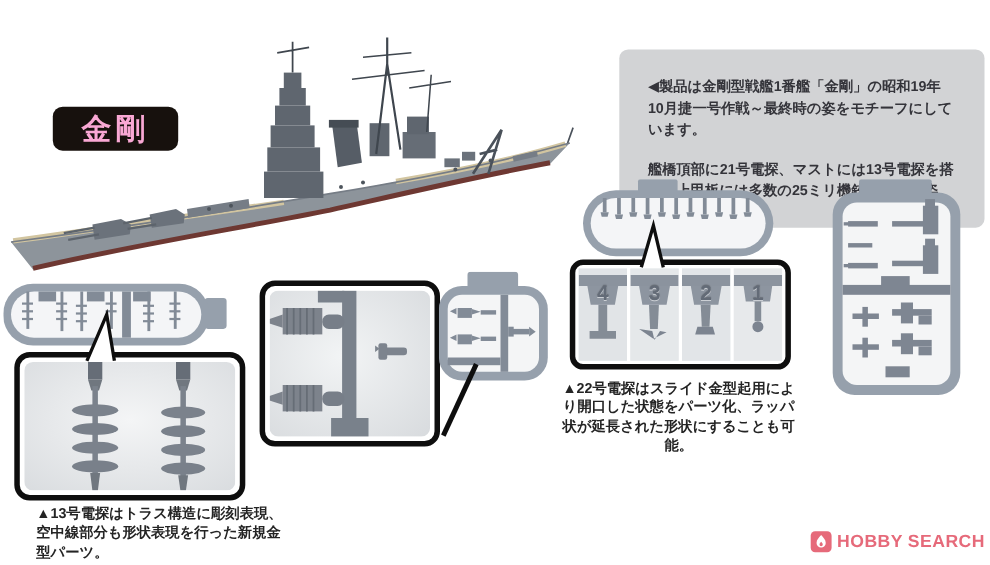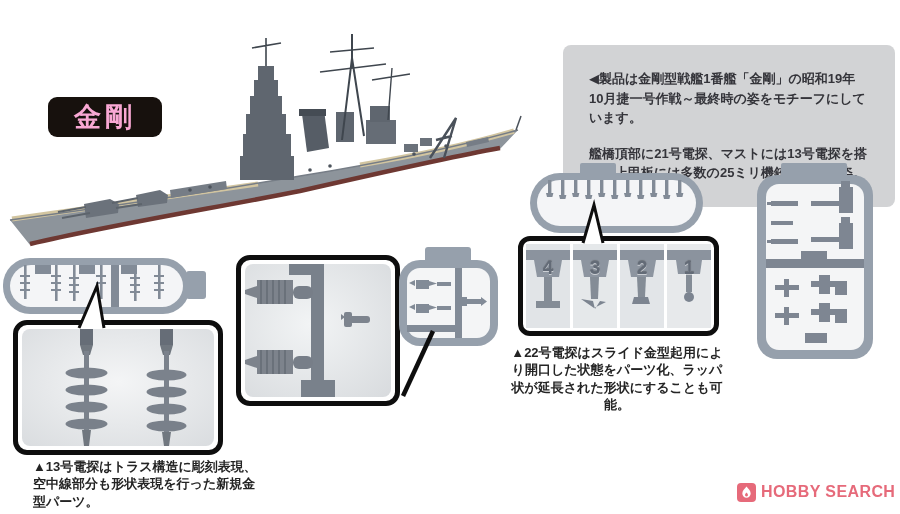--- a/index.html
+++ b/index.html
@@ -26,21 +26,21 @@
   .boxB{left:13px;top:320px;width:192px;height:117px;padding:4px;}
   .boxC{left:236px;top:255px;width:146px;height:133px;padding:4px;}
   .boxF{left:518px;top:236px;width:185px;height:84px;padding:3px;border-radius:12px;}
   .cells{display:flex;gap:3px;width:100%;height:100%;}
   .cell{position:relative;flex:1;background:#e3e6e9;overflow:hidden;}
   .cell svg{position:absolute;inset:0;}
   .cell .num{position:absolute;top:13px;left:0;width:100%;text-align:center;
              font-size:19px;font-weight:bold;color:#636b77;
              text-shadow:0 1px 0 rgba(255,255,255,.55),0 -1px 1px rgba(0,0,0,.25);}
   
-  .logo{position:absolute;left:737px;top:483px;display:flex;gap:5px;}
+  .logo{position:absolute;left:737px;top:483px;display:flex;align-items:center;gap:5px;}
   .logo .mark{width:19px;height:19px;border-radius:4px;background:#e66a7a;display:flex;
               align-items:center;justify-content:center;}
   .logo .brand{color:#e66a7a;font-size:16px;font-weight:bold;letter-spacing:.4px;white-space:nowrap;}
   svg{display:block;}
 </style>
 </head>
 <body>
 
 <div class="page">
 

